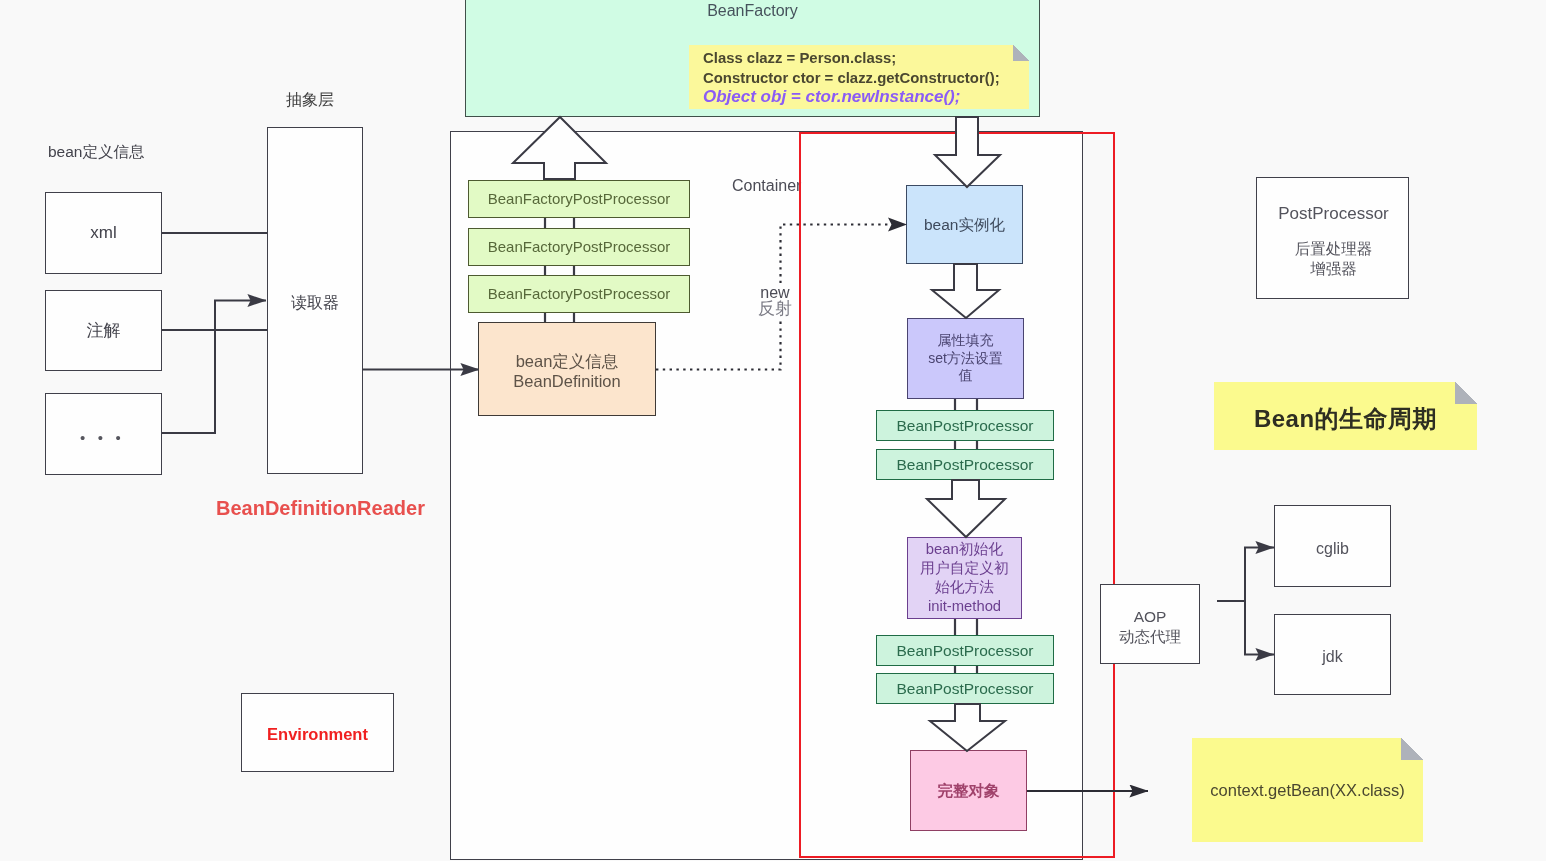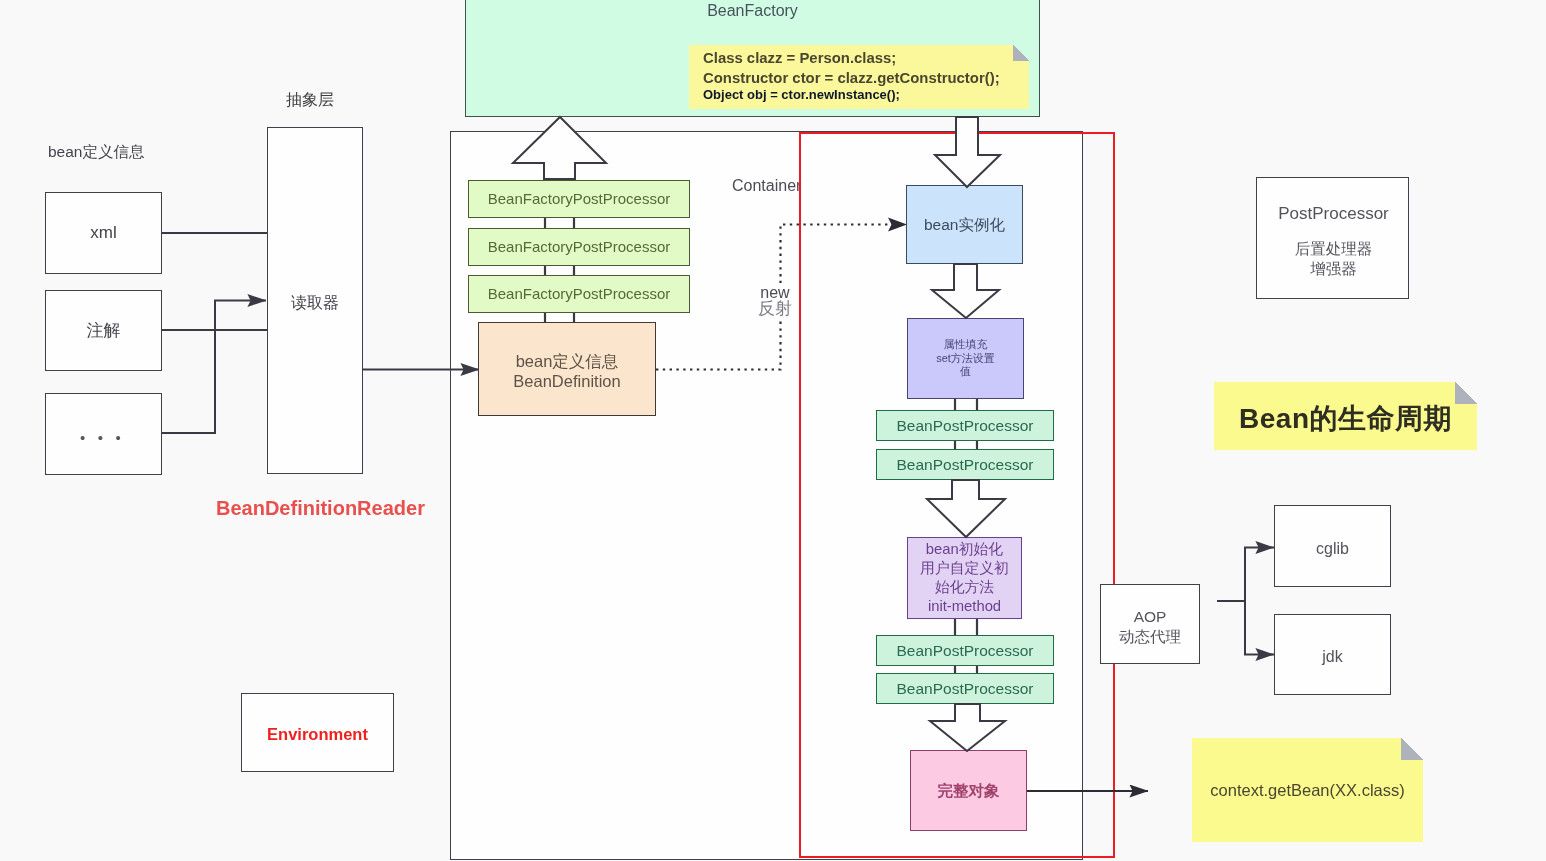--- a/index.html
+++ b/index.html
@@ -63,21 +63,21 @@
 
   <div class="node" style="left:465px;top:-10px;width:575px;height:127px;background:#d0fce4;border:1.8px solid #40504a;display:block;">
   </div>
   <div class="txt" style="left:465px;top:2px;width:575px;text-align:center;font-size:16px;color:#46525c;">BeanFactory</div>
 
   <div style="position:absolute;left:689px;top:45px;width:340px;height:64px;background:#fbf89b;">
     <div style="position:absolute;right:0;top:0;width:16px;height:16px;
                 background:linear-gradient(45deg,#aeb2ba 0 50%,#d0fce4 50.2% 100%);"></div>
     <div style="position:absolute;left:14px;top:5px;font-size:14.9px;font-weight:bold;color:#4a4730;white-space:nowrap;">Class clazz = Person.class;</div>
     <div style="position:absolute;left:14px;top:25px;font-size:14.9px;font-weight:bold;color:#4a4730;white-space:nowrap;">Constructor ctor = clazz.getConstructor();</div>
-    <div style="position:absolute;left:14px;top:42px;font-size:13px;font-weight:bold;color:#0f172a;white-space:nowrap;">Object obj = ctor.newInstance();</div>
+    <div style="position:absolute;left:14px;top:42px;font-size:17px;font-weight:bold;color:#8b5cf6;white-space:nowrap;font-style:italic;">Object obj = ctor.newInstance();</div>
   </div>
 
   <div style="position:absolute;left:450px;top:131px;width:631px;height:727px;
               background:#fefefe;border:1.8px solid #40404a;"></div>
   <div class="txt" style="left:732px;top:177px;font-size:16px;color:#4b4b55;">Container</div>
 
   <div class="node" style="left:468px;top:180px;width:222px;height:38px;background:#e2fac5;border:1.6px solid #4d5a30;">
     <span class="lbl" style="font-size:15px;color:#57683a;">BeanFactoryPostProcessor</span>
   </div>
   <div class="node" style="left:468px;top:228px;width:222px;height:38px;background:#e2fac5;border:1.6px solid #4d5a30;">
@@ -92,21 +92,21 @@
 BeanDefinition</span>
   </div>
 
   <div class="txt" style="z-index:5;left:751px;top:283px;width:48px;text-align:center;font-size:16px;color:#4b4b55;background:#fefefe;line-height:1.1;padding:1px 0;">new</div>
   <div class="txt" style="z-index:5;left:751px;top:299px;width:48px;text-align:center;font-size:17px;color:#7b7b85;background:#fefefe;line-height:1.1;padding:1px 0;">反射</div>
 
   <div class="node" style="left:906px;top:185px;width:117px;height:79px;background:#cbe4fb;border:1.8px solid #3b4a63;">
     <span class="lbl" style="font-size:15.5px;color:#3e4a5c;">bean实例化</span>
   </div>
   <div class="node" style="left:907px;top:318px;width:117px;height:81px;background:#cbc8fb;border:1.8px solid #4a4470;">
-    <span class="lbl" style="font-size:11px;color:#4a4470;line-height:1.27;">属性填充
+    <span class="lbl" style="font-size:14px;color:#4a4470;line-height:1.27;">属性填充
 set方法设置
 值</span>
   </div>
   <div class="node" style="left:876px;top:410px;width:178px;height:31px;background:#cdf3dd;border:1.6px solid #1f6b45;">
     <span class="lbl" style="font-size:15.5px;color:#2b6b4d;">BeanPostProcessor</span>
   </div>
   <div class="node" style="left:876px;top:449px;width:178px;height:31px;background:#cdf3dd;border:1.6px solid #1f6b45;">
     <span class="lbl" style="font-size:15.5px;color:#2b6b4d;">BeanPostProcessor</span>
   </div>
   <div class="node" style="left:907px;top:537px;width:115px;height:82px;background:#e2d3f5;border:1.8px solid #6b3f8f;">
@@ -130,21 +130,21 @@
   <div class="node plain" style="left:1256px;top:177px;width:153px;height:122px;display:block;">
     <div class="lbl" style="position:absolute;left:0;top:25px;width:153px;text-align:center;font-size:17px;color:#53535c;">PostProcessor</div>
     <div class="lbl" style="position:absolute;left:0;top:61px;width:153px;text-align:center;font-size:15.5px;line-height:1.32;color:#53535c;">后置处理器
 增强器</div>
   </div>
 
   <div style="position:absolute;left:1214px;top:382px;width:263px;height:68px;background:#fbfa8e;
               display:flex;align-items:center;justify-content:center;">
     <div style="position:absolute;right:0;top:0;width:22px;height:22px;
                 background:linear-gradient(45deg,#aeb2ba 0 50%,#f9f9f9 50.2% 100%);"></div>
-    <span style="font-size:28px;font-weight:bold;color:#2e2e22;letter-spacing:0.5px;position:relative;top:3px;">Bean的生命周期</span>
+    <span style="font-size:24px;font-weight:bold;color:#2e2e22;letter-spacing:0.5px;position:relative;top:3px;">Bean的生命周期</span>
   </div>
 
   <div class="node plain" style="left:1100px;top:584px;width:100px;height:80px;">
     <span class="lbl" style="font-size:15.5px;color:#53535c;line-height:1.3;position:relative;top:3px;">AOP
 动态代理</span>
   </div>
   <div class="node plain" style="left:1274px;top:505px;width:117px;height:82px;">
     <span class="lbl" style="font-size:16px;color:#53535c;position:relative;top:3px;">cglib</span>
   </div>
   <div class="node plain" style="left:1274px;top:614px;width:117px;height:81px;">

